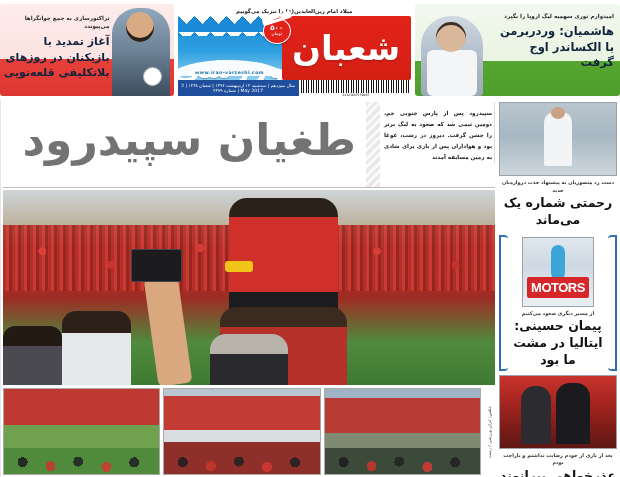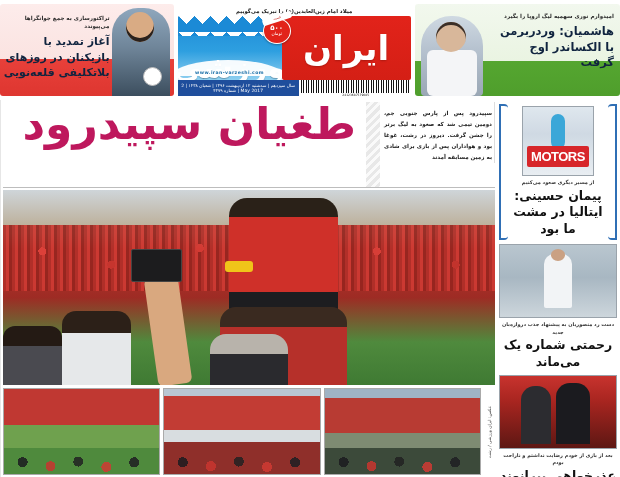--- a/index.html
+++ b/index.html
@@ -177,22 +177,22 @@
   }
   .ph-celebr:after{
     content:"";position:absolute;left:48%;top:10%;width:30%;height:84%;background:#1b1b1f;border-radius:14px 14px 0 0;
   }
 
   
   .main{flex:1;padding:2px 2px 2px 3px;box-sizing:border-box;display:flex;flex-direction:column;}
   .lead-row{display:flex;align-items:flex-start;gap:4px;height:86px;border-bottom:0.8px solid #bdbdbd;}
   .lead-head{
     flex:1;display:flex;align-items:center;justify-content:flex-start;
-    font-size:44px;font-weight:bold;color:#be185d;line-height:1;
-    letter-spacing:-1px;padding-right:6px;white-space:nowrap;
+    font-size:44px;font-weight:bold;color:#737373;line-height:1;
+    letter-spacing:-1px;padding-right:6px;white-space:nowrap;margin-top:16px;
   }
   .lead-sep{width:14px;align-self:stretch;
     background:repeating-linear-gradient(135deg,#e8e8e8 0 3px,#fafafa 3px 6px);}
   .lead-text{
     flex:0 0 108px;font-size:5.6px;line-height:1.95;text-align:justify;direction:rtl;
     color:#1b1b1b;font-weight:bold;padding:6px 2px 0 0;
     border-right:0.6px solid #ddd;
   }
   .main-photo{
     position:relative;height:196px;margin-top:2px;overflow:hidden;
@@ -283,21 +283,21 @@
       <div class="np-greet">میلاد امام زین‌العابدین(ع) را تبریک می‌گوییم</div>
 
       <div class="price-badge">
         <div class="ribbon">قیمت</div>
         <b>۵۰۰</b>
         <span>تومان</span>
       </div>
 
       <div class="np-body">
         <div class="np-red">
-          <div class="wordmark">ایران</div>
+          <div class="wordmark">شعبان</div>
         </div>
         <div class="np-blue">
           <div class="zig"></div>
           <div class="wordmark">ورزشی</div>
           <div class="swoosh"></div>
           <div class="np-url">www.iran-varzeshi.com</div>
         </div>
       </div>
 
       <div class="np-footer">
@@ -315,32 +315,32 @@
         <div class="kicker-sm">تراکتورسازی به جمع جوانگراها می‌پیوندد</div>
         <div class="hl-red">آغاز تمدید با بازیکنان در روزهای بلاتکلیفی قلعه‌نویی</div>
       </div>
     </div>
   </div>
 
   <div class="body-wrap">
 
     <div class="sidebar">
 
-      <div class="side-item bracketed">
-        <div class="side-photo ph-handball">
-          <div class="mlogo">MOTORS</div>
-        </div>
-        <div class="side-kicker">از مسیر دیگری صعود می‌کنیم</div>
-        <div class="side-hl">پیمان حسینی: ایتالیا در مشت ما بود</div>
-      </div>
-
       <div class="side-item">
         <div class="side-photo ph-keeper"></div>
         <div class="side-kicker">دست رد منصوریان به پیشنهاد جذب دروازه‌بان جدید</div>
         <div class="side-hl">رحمتی شماره یک می‌ماند</div>
+      </div>
+
+      <div class="side-item bracketed">
+        <div class="side-photo ph-handball">
+          <div class="mlogo">MOTORS</div>
+        </div>
+        <div class="side-kicker">از مسیر دیگری صعود می‌کنیم</div>
+        <div class="side-hl">پیمان حسینی: ایتالیا در مشت ما بود</div>
       </div>
 
       <div class="side-item">
         <div class="side-photo ph-celebr"></div>
         <div class="side-kicker">بعد از بازی از خودم رضایت نداشتم و ناراحت بودم</div>
         <div class="side-hl">عذرخواهی بیرانوند برای فرار از انتقادها</div>
       </div>
     </div>
 
     <div class="main">

